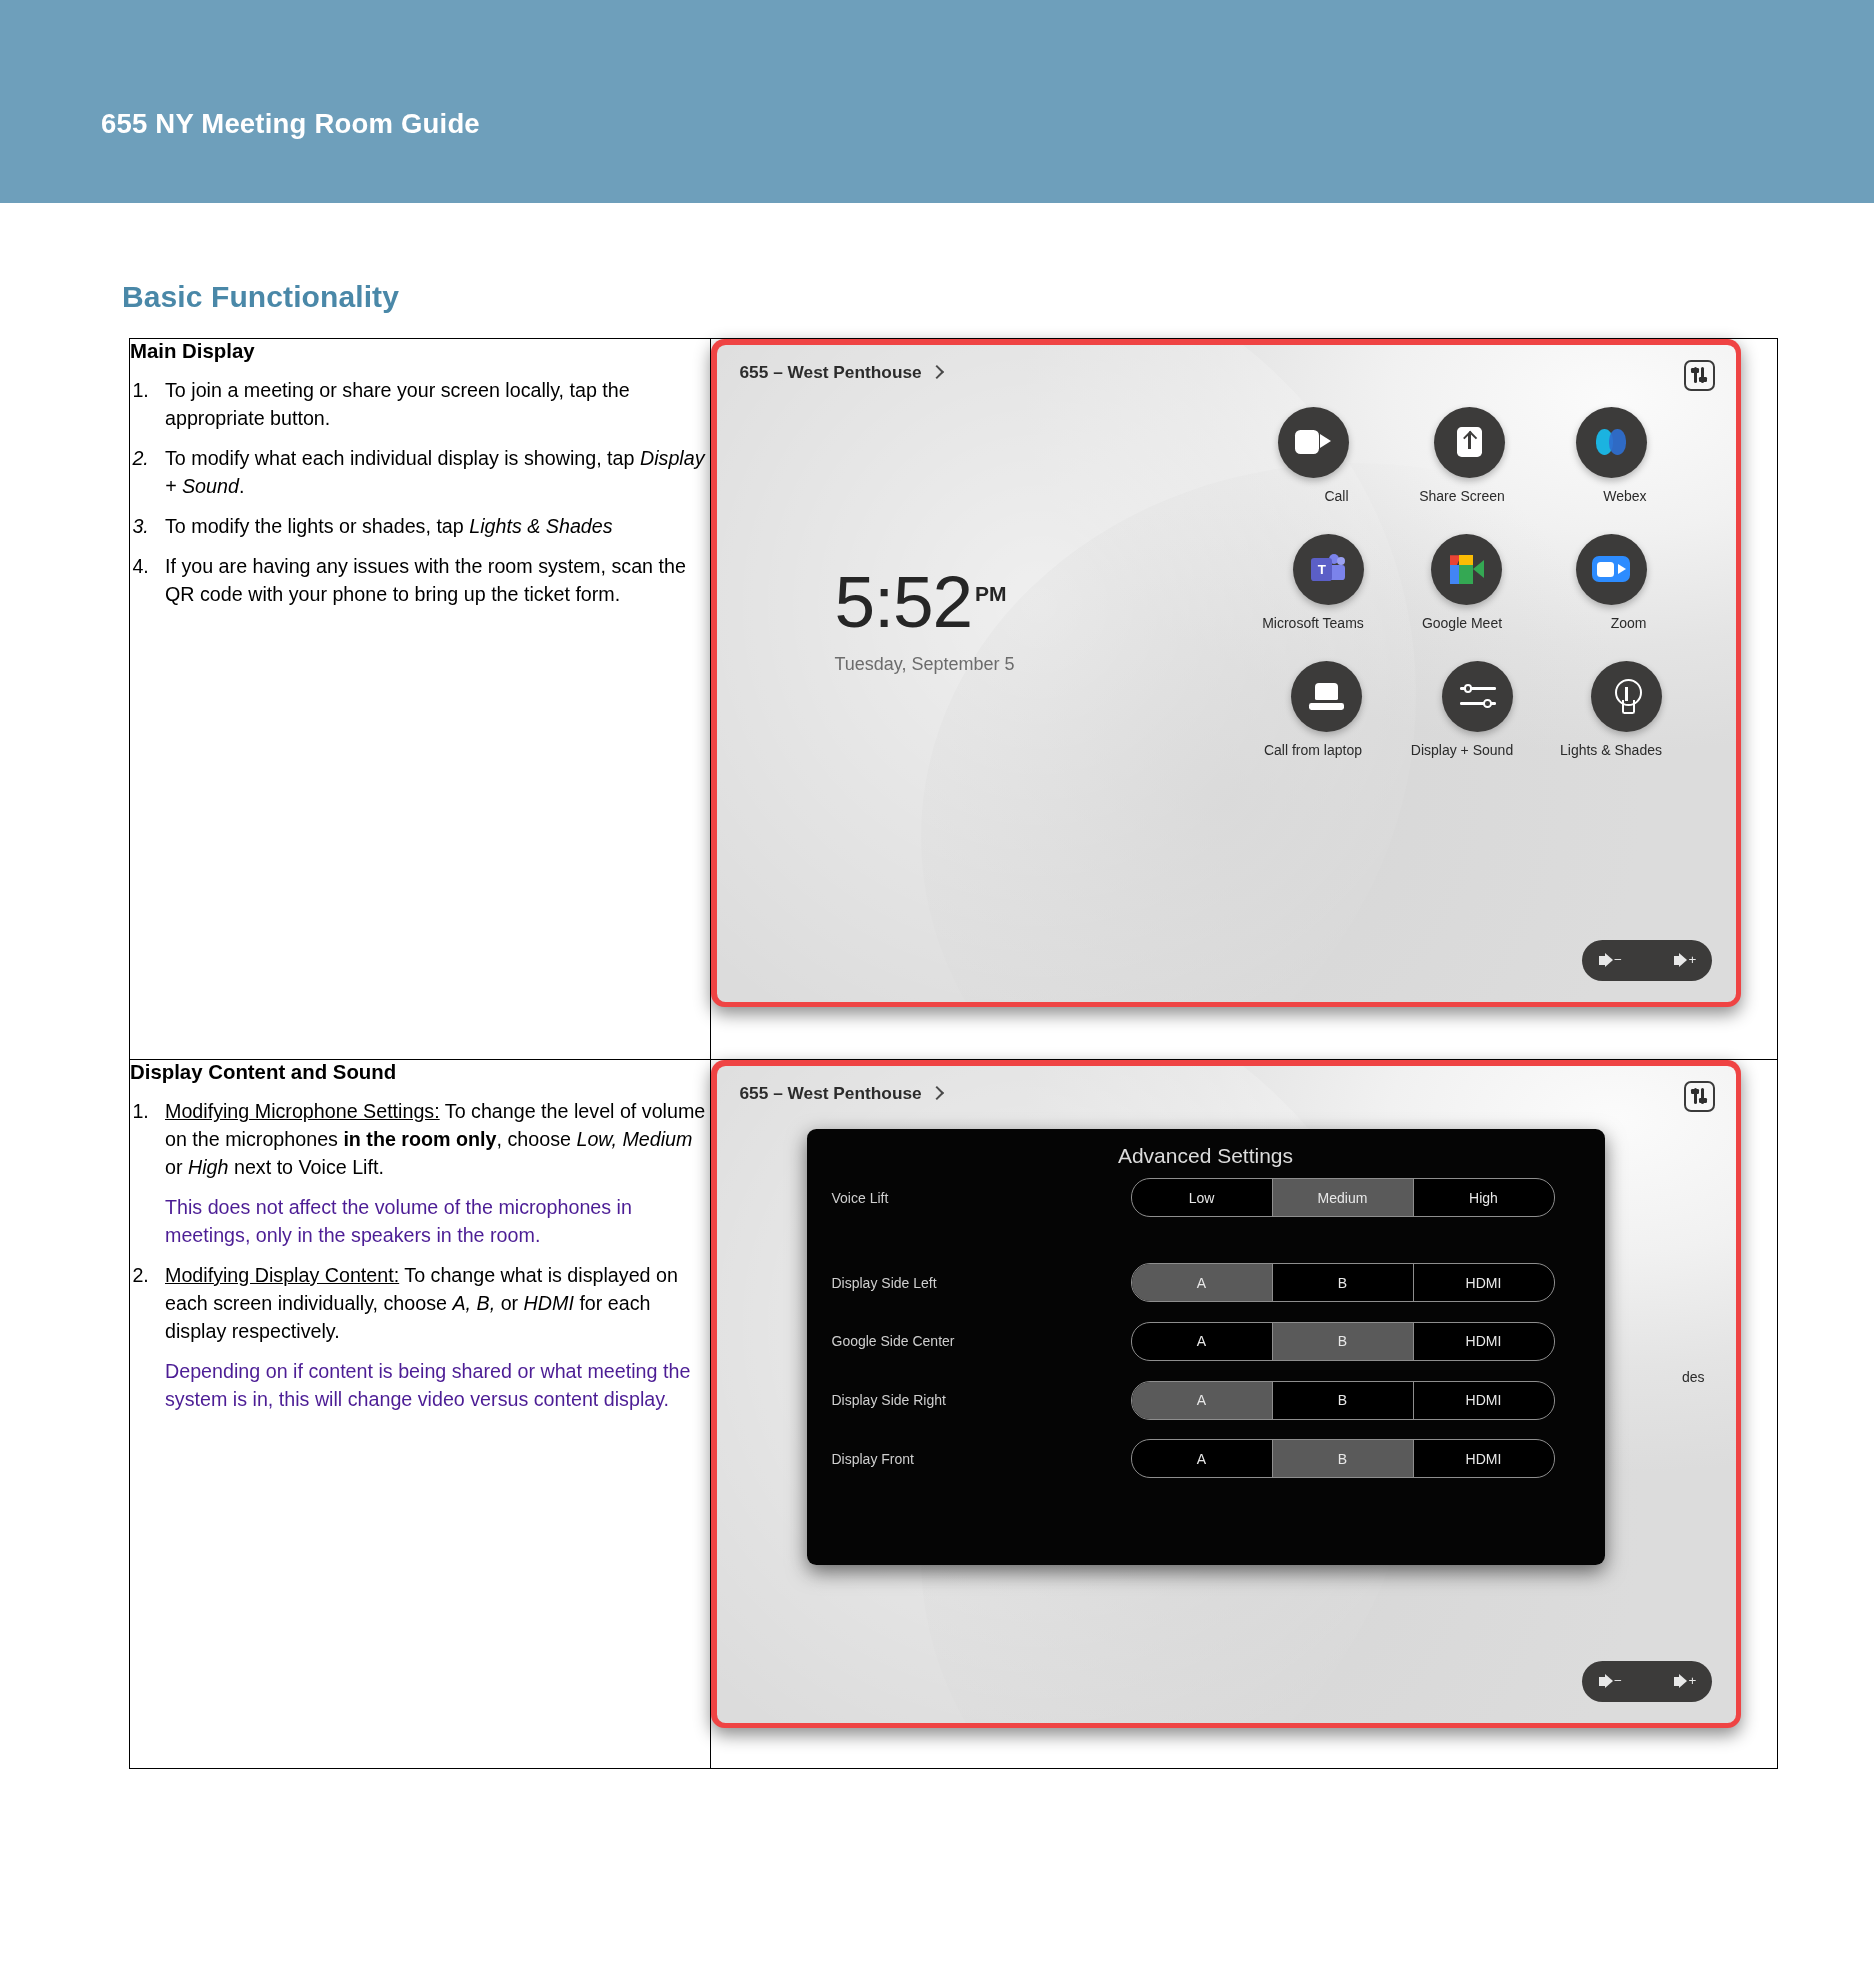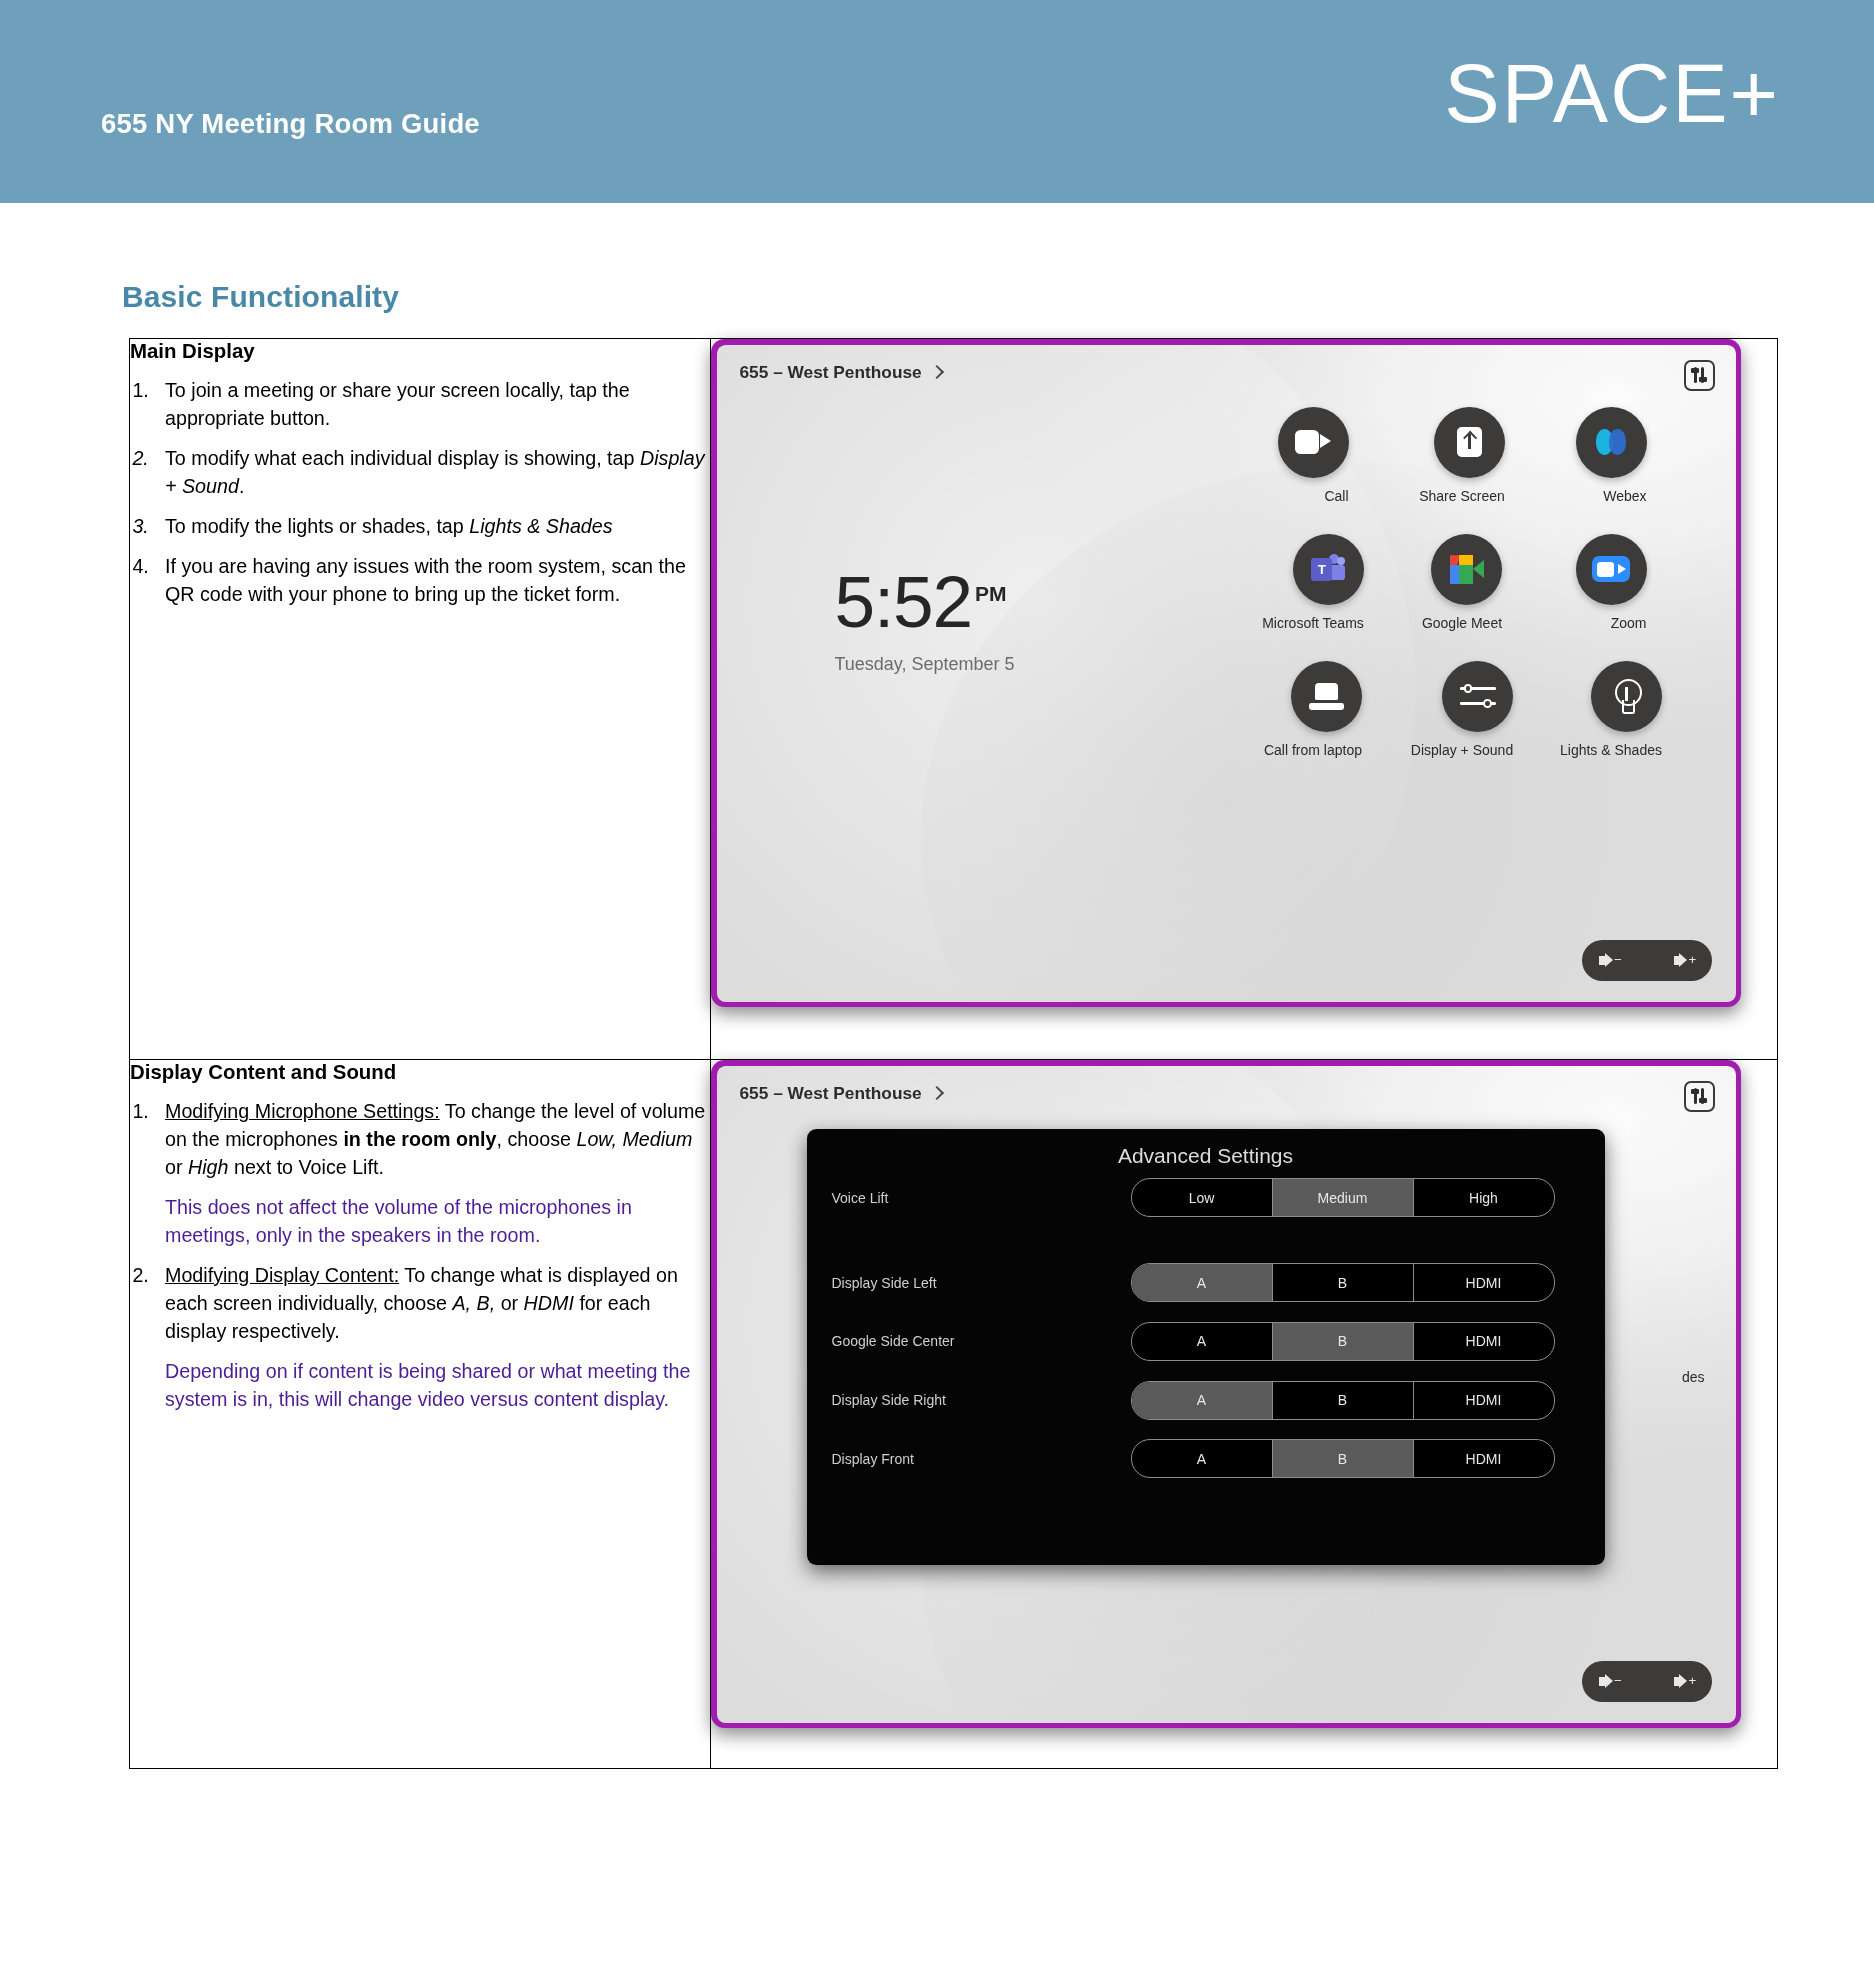--- a/index.html
+++ b/index.html
@@ -73,21 +73,21 @@
     font-size: 19.7px; line-height: 1.42; color: #4c1d95;
     margin: 0 0 11.8px 35px;
   }
   i { font-style: italic; }
   b { font-weight: bold; }
   u { }
 
   
   .device {
     width: 1030px; height: 668px;
-    background: #a21caf;
+    background: #ef4444;
     border-radius: 13.4px;
     padding: 5.5px;
     box-shadow: 0 6.3px 17.3px rgba(0,0,0,.45);
     position: relative;
   }
   .device-screen {
     width: 100%; height: 100%;
     border-radius: 8.6px;
     position: relative; overflow: hidden;
     background:
@@ -239,21 +239,20 @@
   .behind-label {
     position: absolute; right: 31px; top: 303px;
     font-size: 14px; color: #2b2b2b;
   }
 </style>
 </head>
 <body>
 
 <div class="header-band">
   <div class="header-title">655 NY Meeting Room Guide</div>
-  <div class="brand-logo">SPACE+</div>
 </div>
 
 <div class="section-heading">Basic Functionality</div>
 
 <table class="guide-table">
   <tbody>
 
     <tr class="row1">
       <td class="cell-text">
         <div class="cell-title">Main Display</div>

